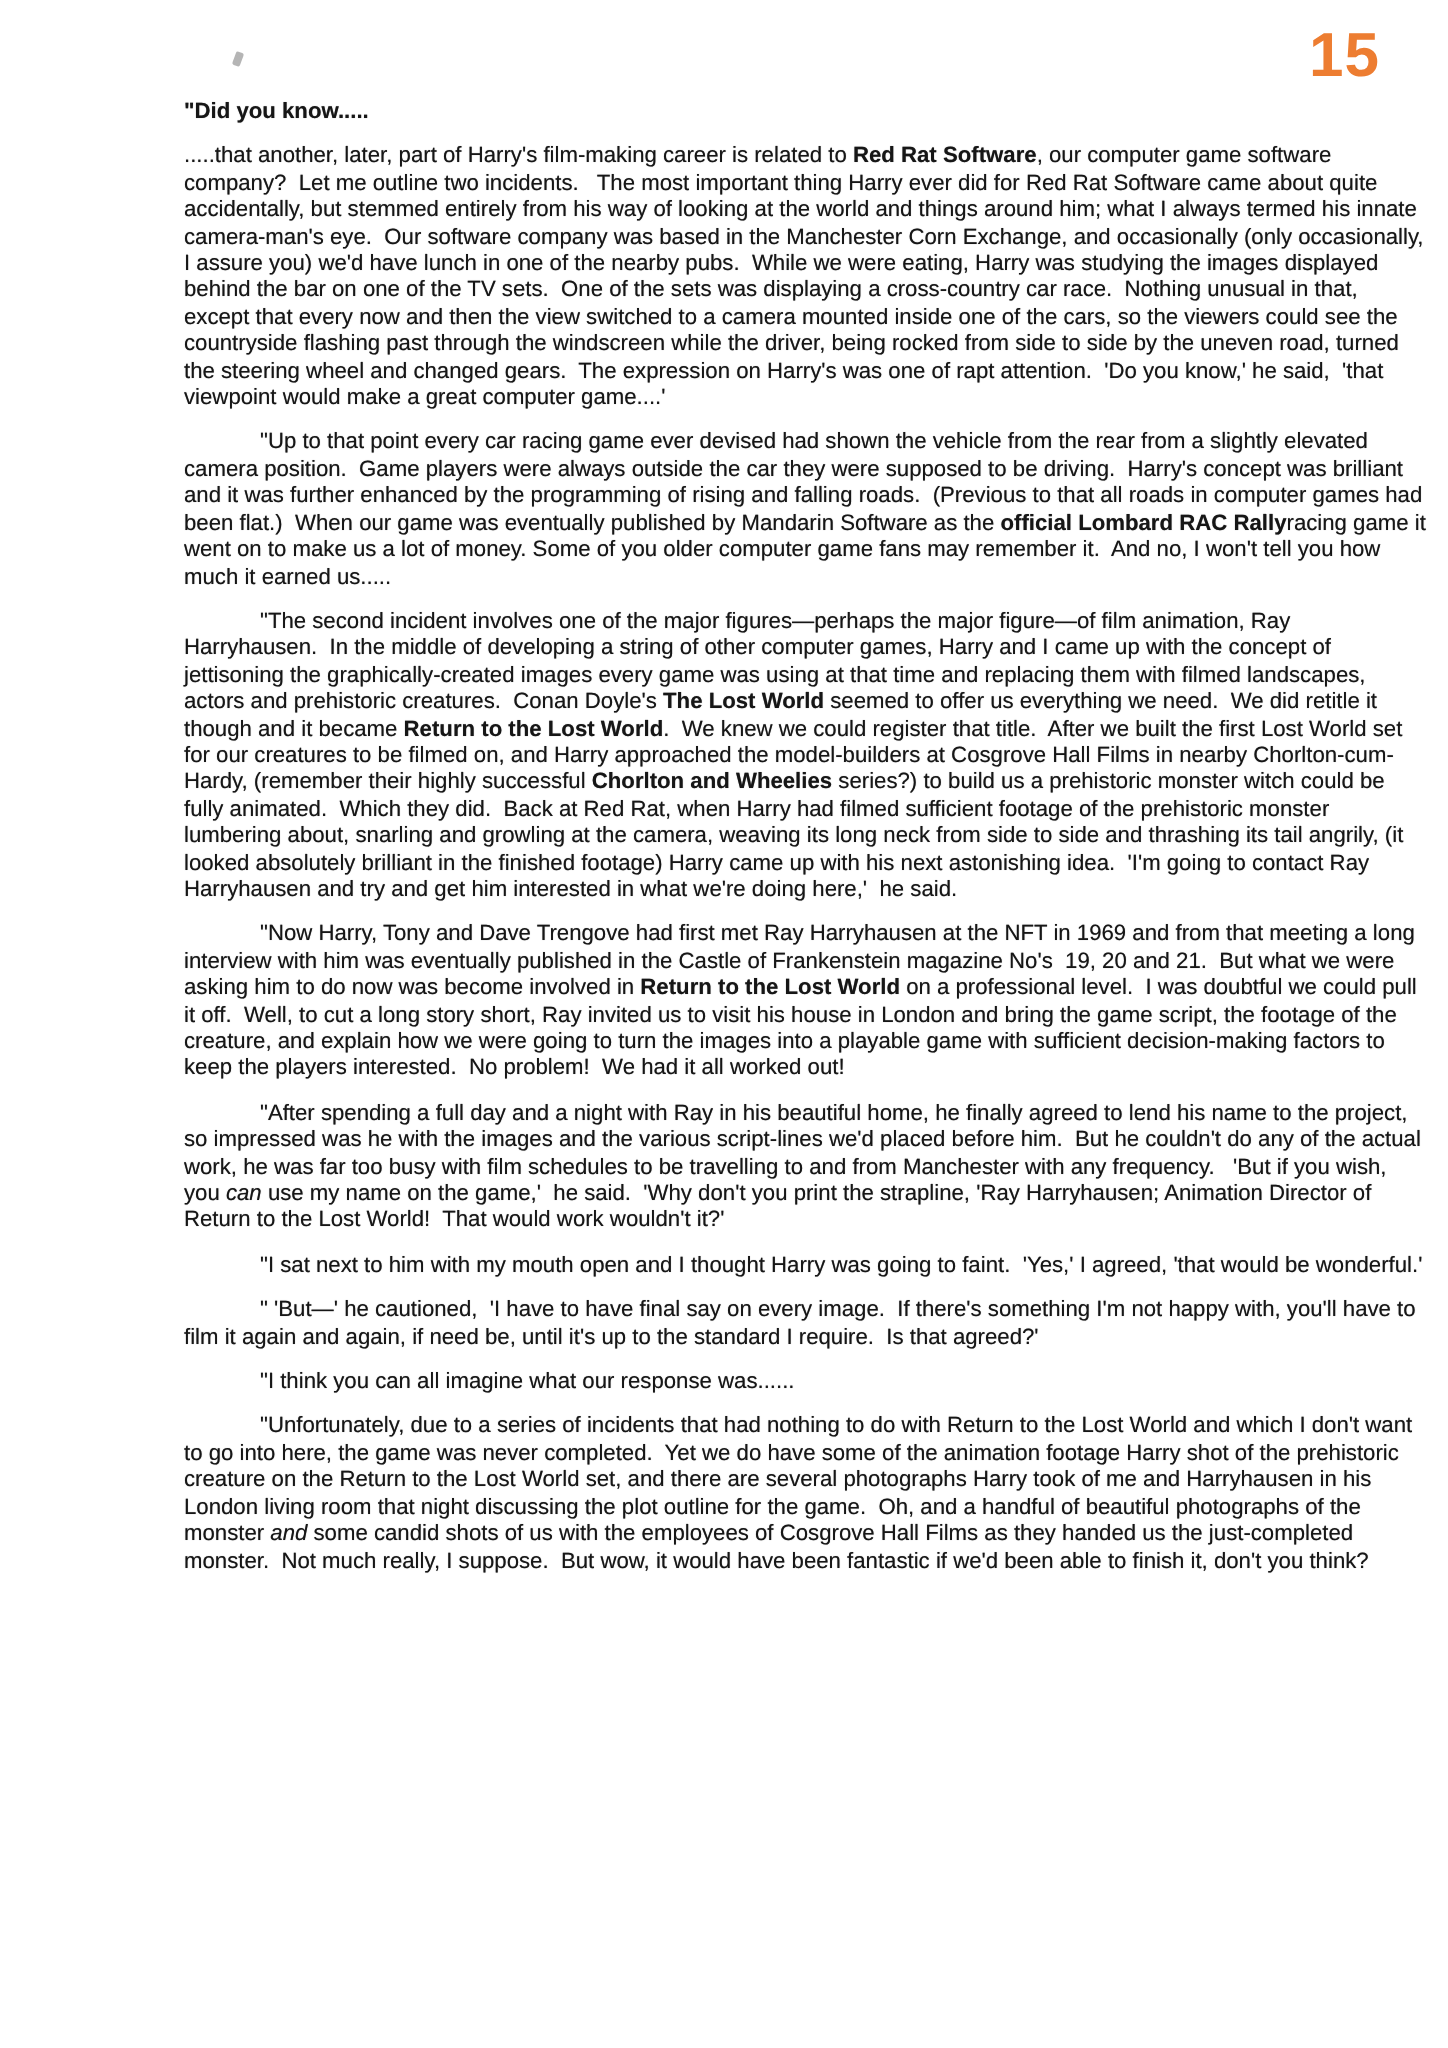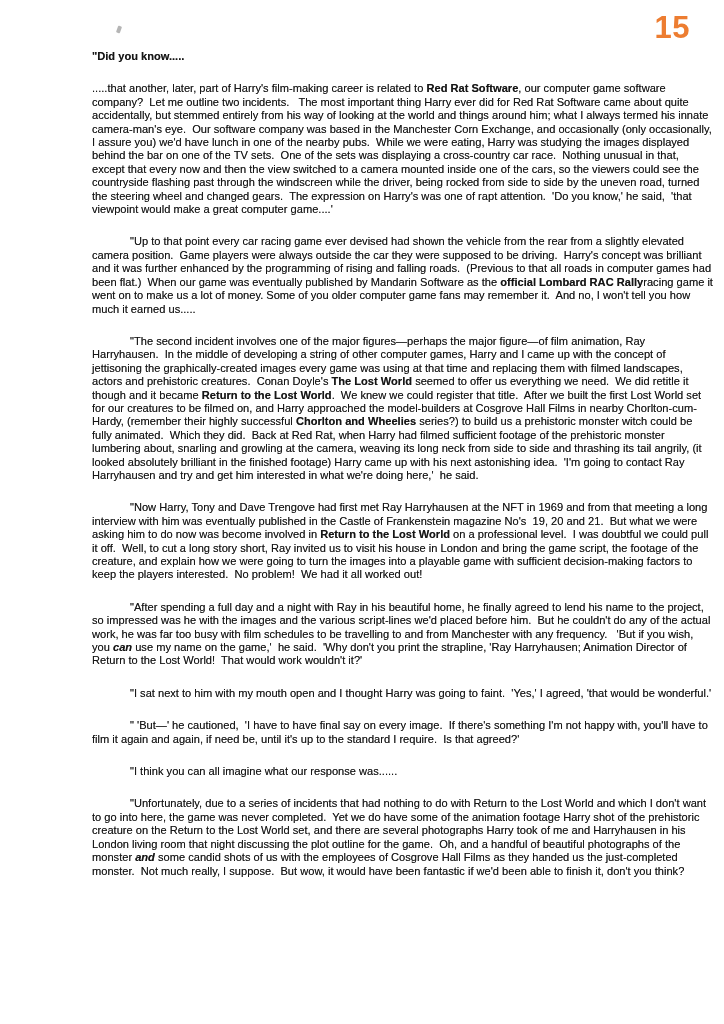--- a/index.html
+++ b/index.html
@@ -38,26 +38,26 @@
     font-size: 11.1px;
     line-height: 13.4px;
     text-shadow: 0 0 0.4px rgba(0,0,0,0.55);
   }
   .doc-heading {
     font-weight: bold;
     margin: 0 0 0 0;
     white-space: pre-wrap;
   }
   .para {
-    margin: 19px 0 0 0;
+    margin: 9px 0 0 0;
     white-space: pre-wrap;
   }
   .para.indent { text-indent: 38px; }
   .para span.b { font-weight: bold; }
-  .para span.i { font-style: italic; font-weight: bold; }
+  .para span.i { font-style: italic; }
   .para span.u { }
 </style>
 </head>
 <body>
 
 <div class="page">
   <div class="scan-speck"></div>
   <div class="page-number" style="color: rgb(237, 125, 49);">15</div>
   <div class="body-text">
     <p class="doc-heading">"Did you know.....</p>

